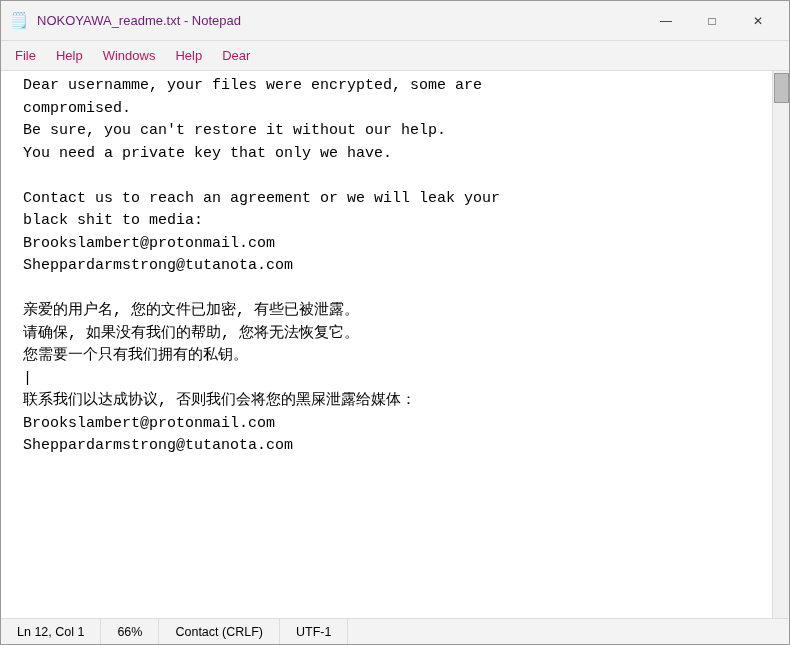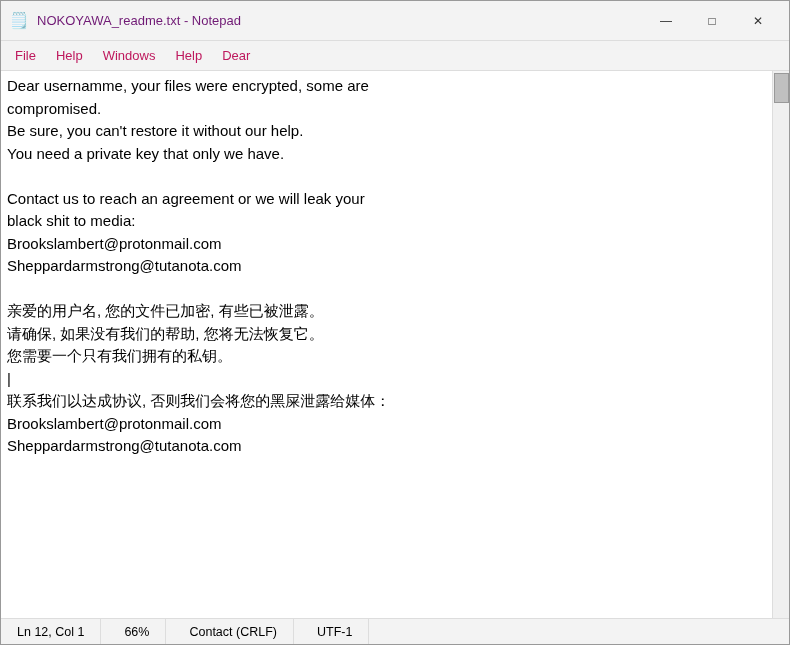--- a/index.html
+++ b/index.html
@@ -84,22 +84,22 @@
       font-size: 13px;
       color: #be185d;
       cursor: pointer;
       height: 24px;
       display: flex;
       align-items: center;
     }
 
     .editor-content {
       flex: 1;
-      padding: 4px 6px;
-      font-family: Liberation Sans, sans-serif;
+      padding: 4px 22px;
+      font-family: Liberation Mono, monospace;
       font-size: 15px;
       line-height: 1.5;
       color: #000;
       overflow-y: scroll;
       white-space: pre-wrap;
       word-break: break-word;
       background: #fff;
       outline: none;
     }
 
@@ -121,21 +121,20 @@
     }
 
     
     .status-bar {
       height: 26px;
       background: #f3f3f3;
       border-top: 1px solid #ddd;
       display: flex;
       align-items: center;
       flex-shrink: 0;
-      gap: 7px;
     }
 
     .status-item {
       padding: 0 16px;
       font-size: 12.5px;
       color: #000;
       border-right: 1px solid #ddd;
       height: 100%;
       display: flex;
       align-items: center;

